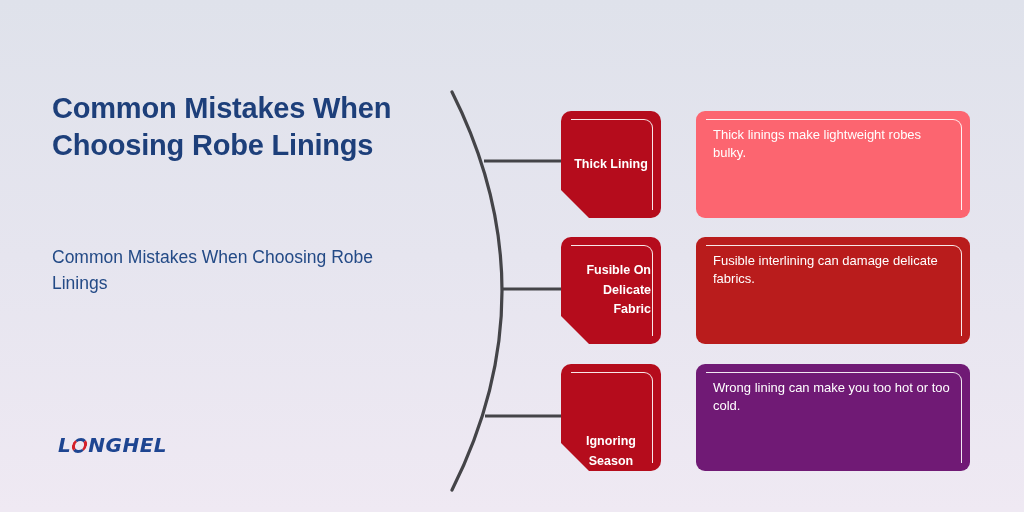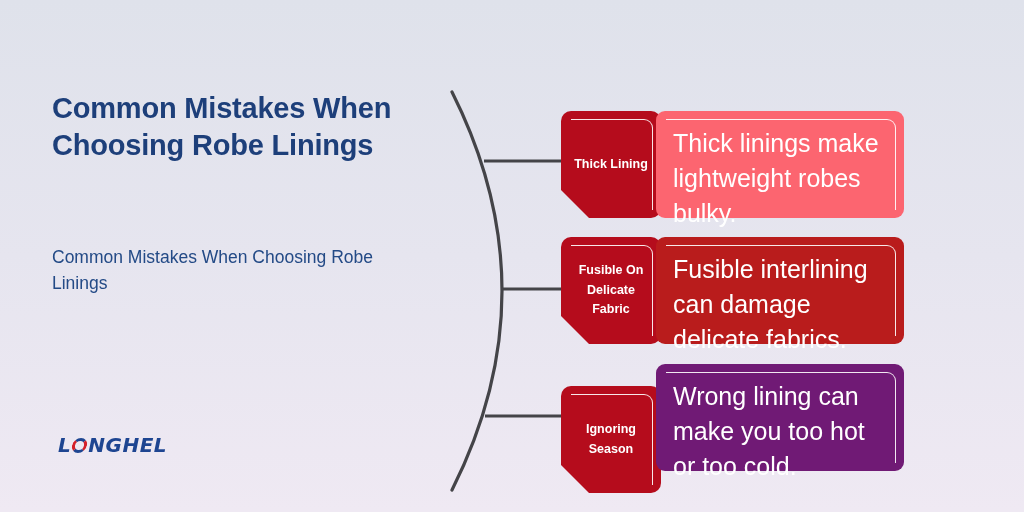--- a/index.html
+++ b/index.html
@@ -38,23 +38,23 @@
       font-weight: bold; font-size: 12.5px; line-height: 1.55; box-sizing: border-box;
       padding: 0 6px;
     }
     .label-box::after, .desc-box::after {
       content: ""; position: absolute; top: 8px; right: 8px; left: 10px; bottom: 8px;
       border-top: 1.5px solid rgba(255,255,255,0.9);
       border-right: 1.5px solid rgba(255,255,255,0.9);
       border-top-right-radius: 9px; pointer-events: none;
     }
     .desc-box {
-      position: absolute; left: 656px; width: 248px; height: 107px;
+      position: absolute; left: 696px; width: 274px; height: 107px;
       border-radius: 9px; color: #fff; box-sizing: border-box;
-      padding: 15px 18px 0 17px; font-size: 25px; line-height: 1.4;
+      padding: 15px 18px 0 17px; font-size: 13px; line-height: 1.4;
     }
     .d1 { background: #fc6570; }
     .d2 { background: #b91c1c; }
     .d3 { background: #701a75; }
   </style>
 </head>
 <body>
 
 <h1 class="title" style="margin:0;">Common Mistakes When Choosing Robe Linings</h1>
 <p class="subtitle" style="margin:0;">Common Mistakes When Choosing Robe Linings</p>
@@ -73,24 +73,24 @@
 </svg>
 
 <div class="label-box" style="top:111px;">
   <span>Thick Lining</span>
 </div>
 <div class="desc-box d1" style="top:111px;">
   <span>Thick linings make lightweight robes bulky.</span>
 </div>
 
 <div class="label-box" style="top:237px;">
-  <span style="display:block;width:80px;">Fusible On Delicate Fabric</span>
+  <span style="display:block;width:80px;text-align:right;">Fusible On Delicate Fabric</span>
 </div>
 <div class="desc-box d2" style="top:237px;">
   <span>Fusible interlining can damage delicate fabrics.</span>
 </div>
 
-<div class="label-box" style="top:386px;">
+<div class="label-box" style="top:364px;align-items:flex-end;">
   <span style="display:block;width:70px;">Ignoring Season</span>
 </div>
 <div class="desc-box d3" style="top:364px;">
   <span>Wrong lining can make you too hot or too cold.</span>
 </div>
 
 </body></html>

